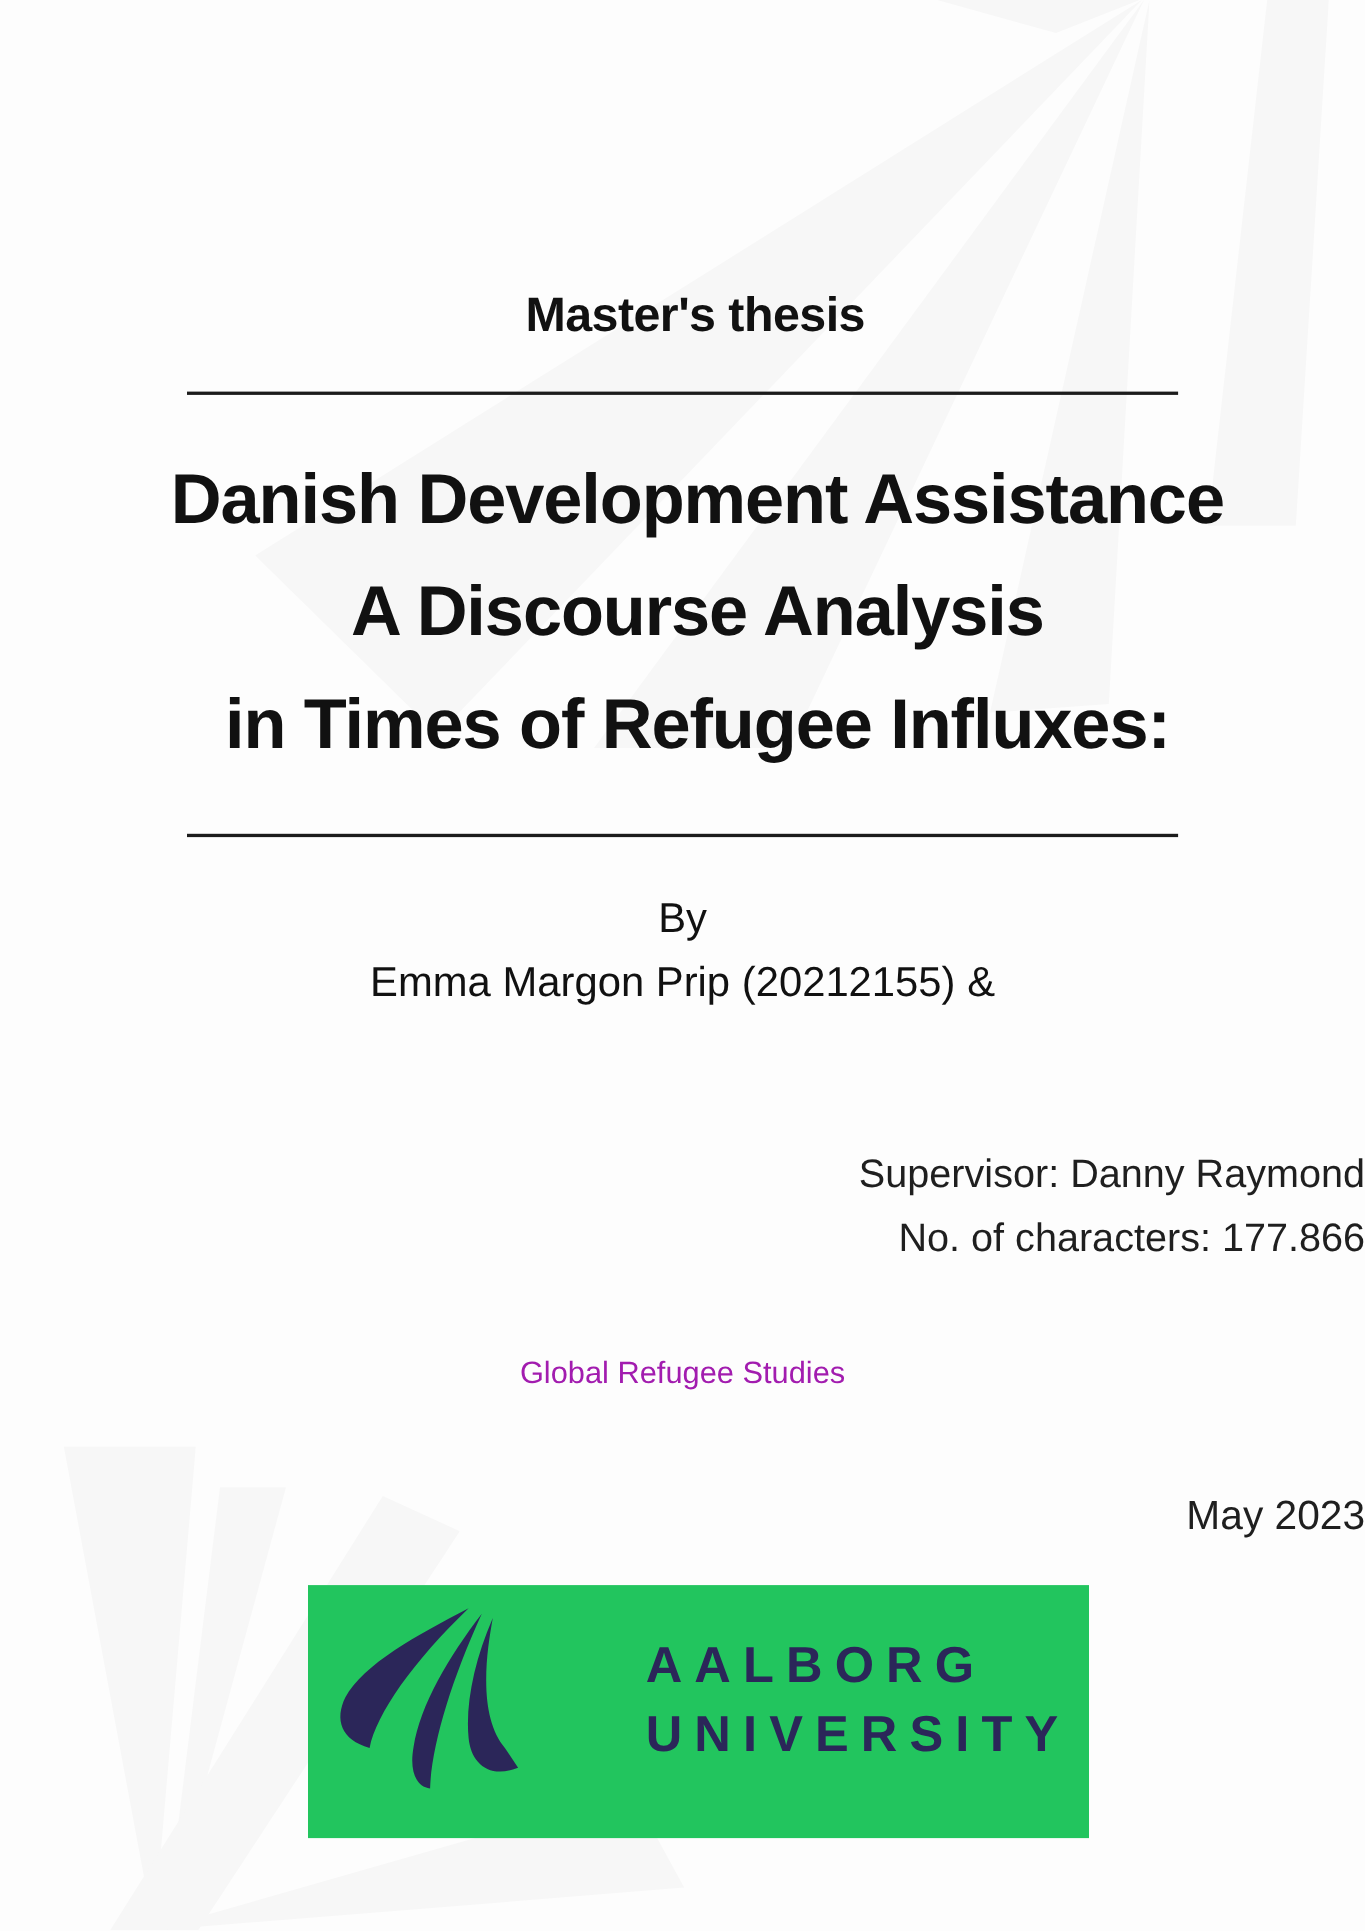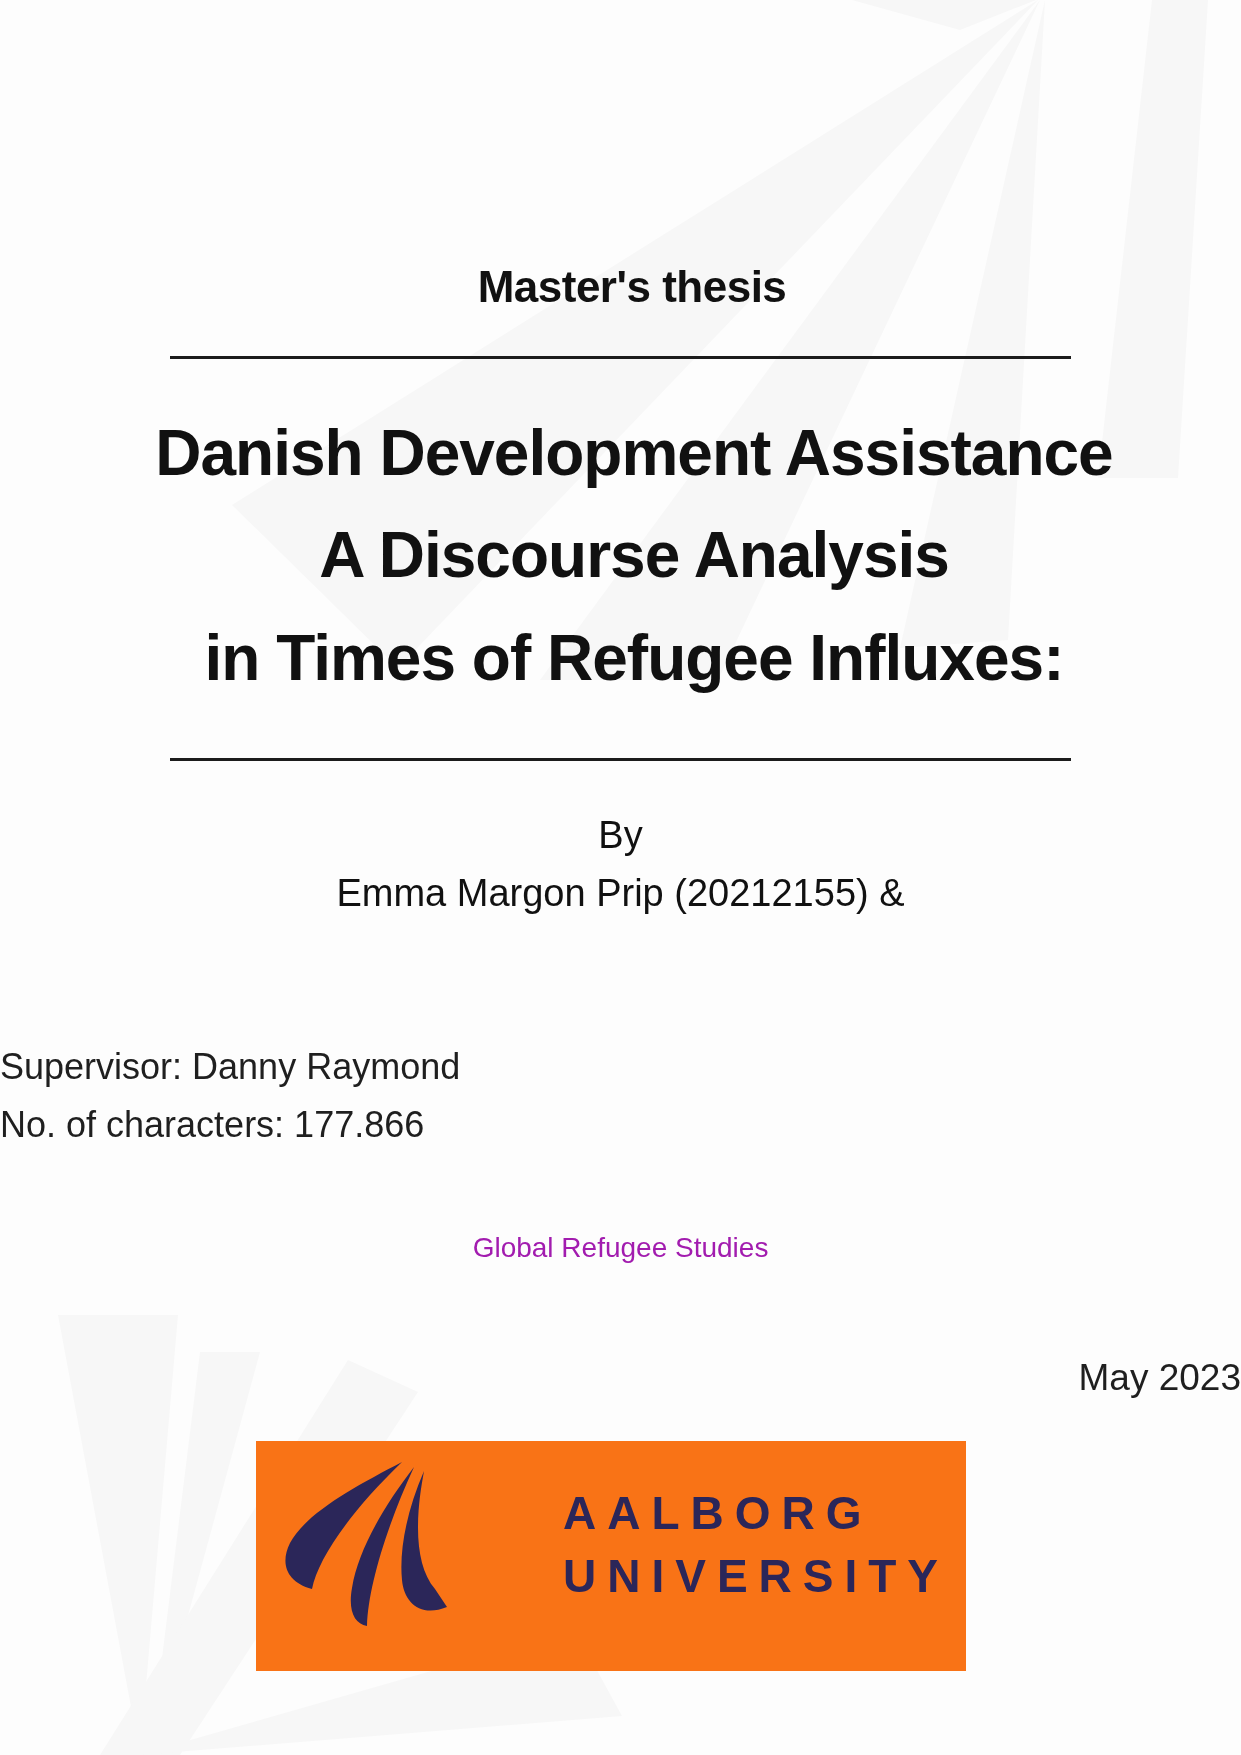--- a/index.html
+++ b/index.html
@@ -68,21 +68,21 @@
     top: 806px;
     text-align: center;
     font-size: 38px;
     line-height: 58px;
     font-weight: 400;
   }
   .details {
     position: absolute;
     left: 0; right: 0;
     top: 1038px;
-    text-align: left;
+    text-align: right;
     font-size: 36px;
     line-height: 58px;
     font-weight: 400;
     color: #1f1f1f;
   }
   .program {
     position: absolute;
     left: 0; right: 0;
     top: 1232px;
     text-align: center;
@@ -94,25 +94,25 @@
     position: absolute;
     left: 0; right: 0;
     top: 1357px;
     text-align: right;
     font-size: 37px;
     font-weight: 400;
     color: #1f1f1f;
   }
   .logo-row {
     position: absolute;
-    left: 256px;
+    left: 280px;
     top: 1441px;
     width: 710px;
     height: 230px;
-    background: #f97316;
+    background: #22c55e;
   }
   .logo-mark {
     position: absolute;
     left: 10px;
     top: 17px;
     width: 184px;
     height: 210px;
   }
   .logo-text {
     position: absolute;

